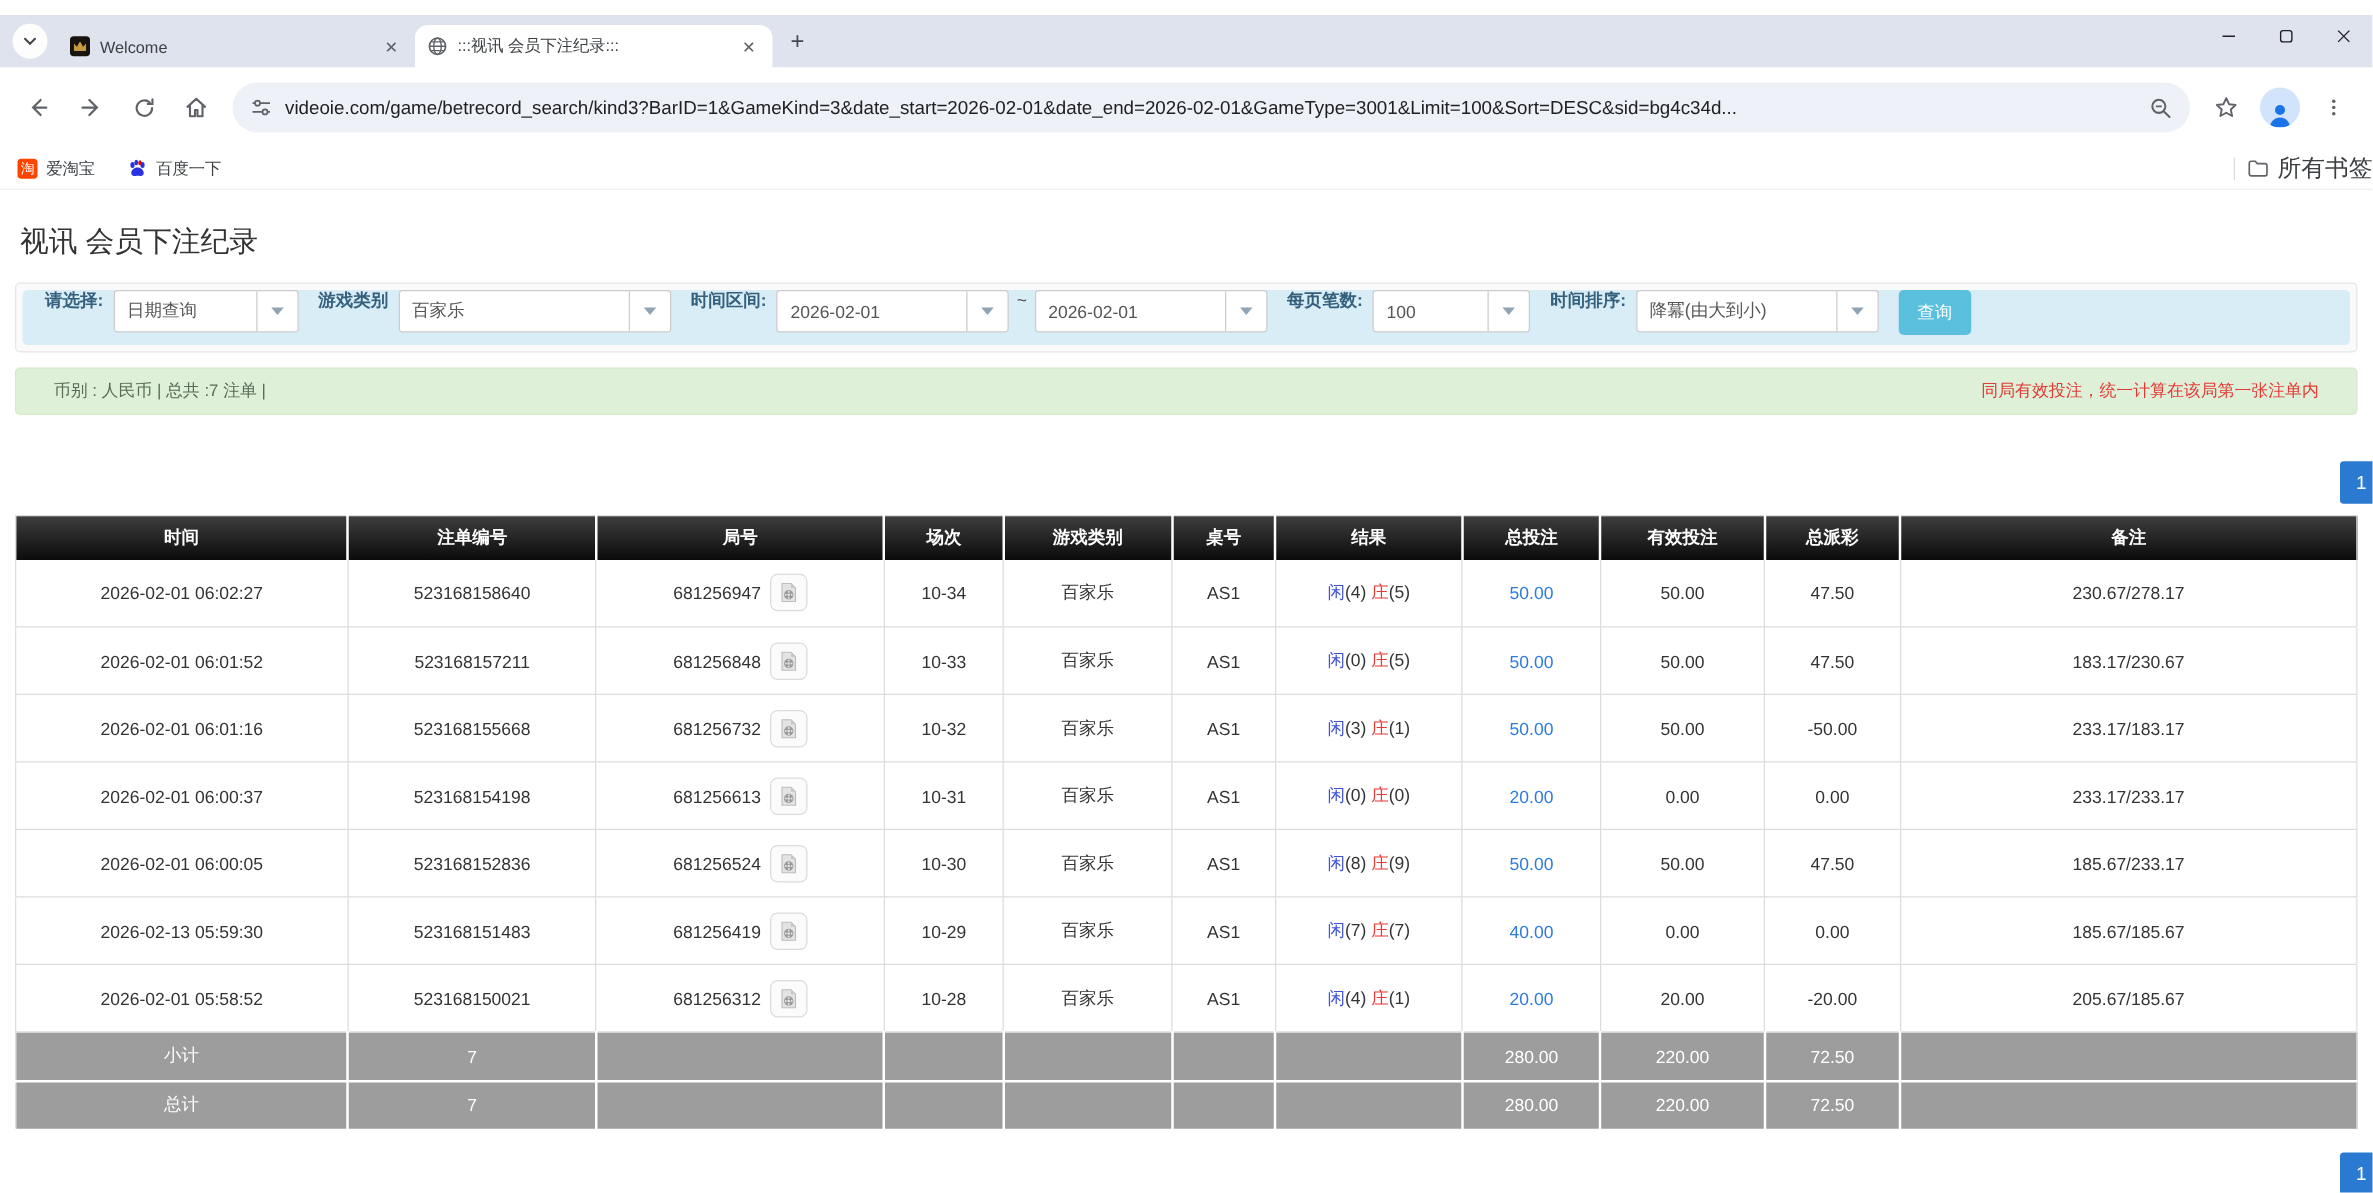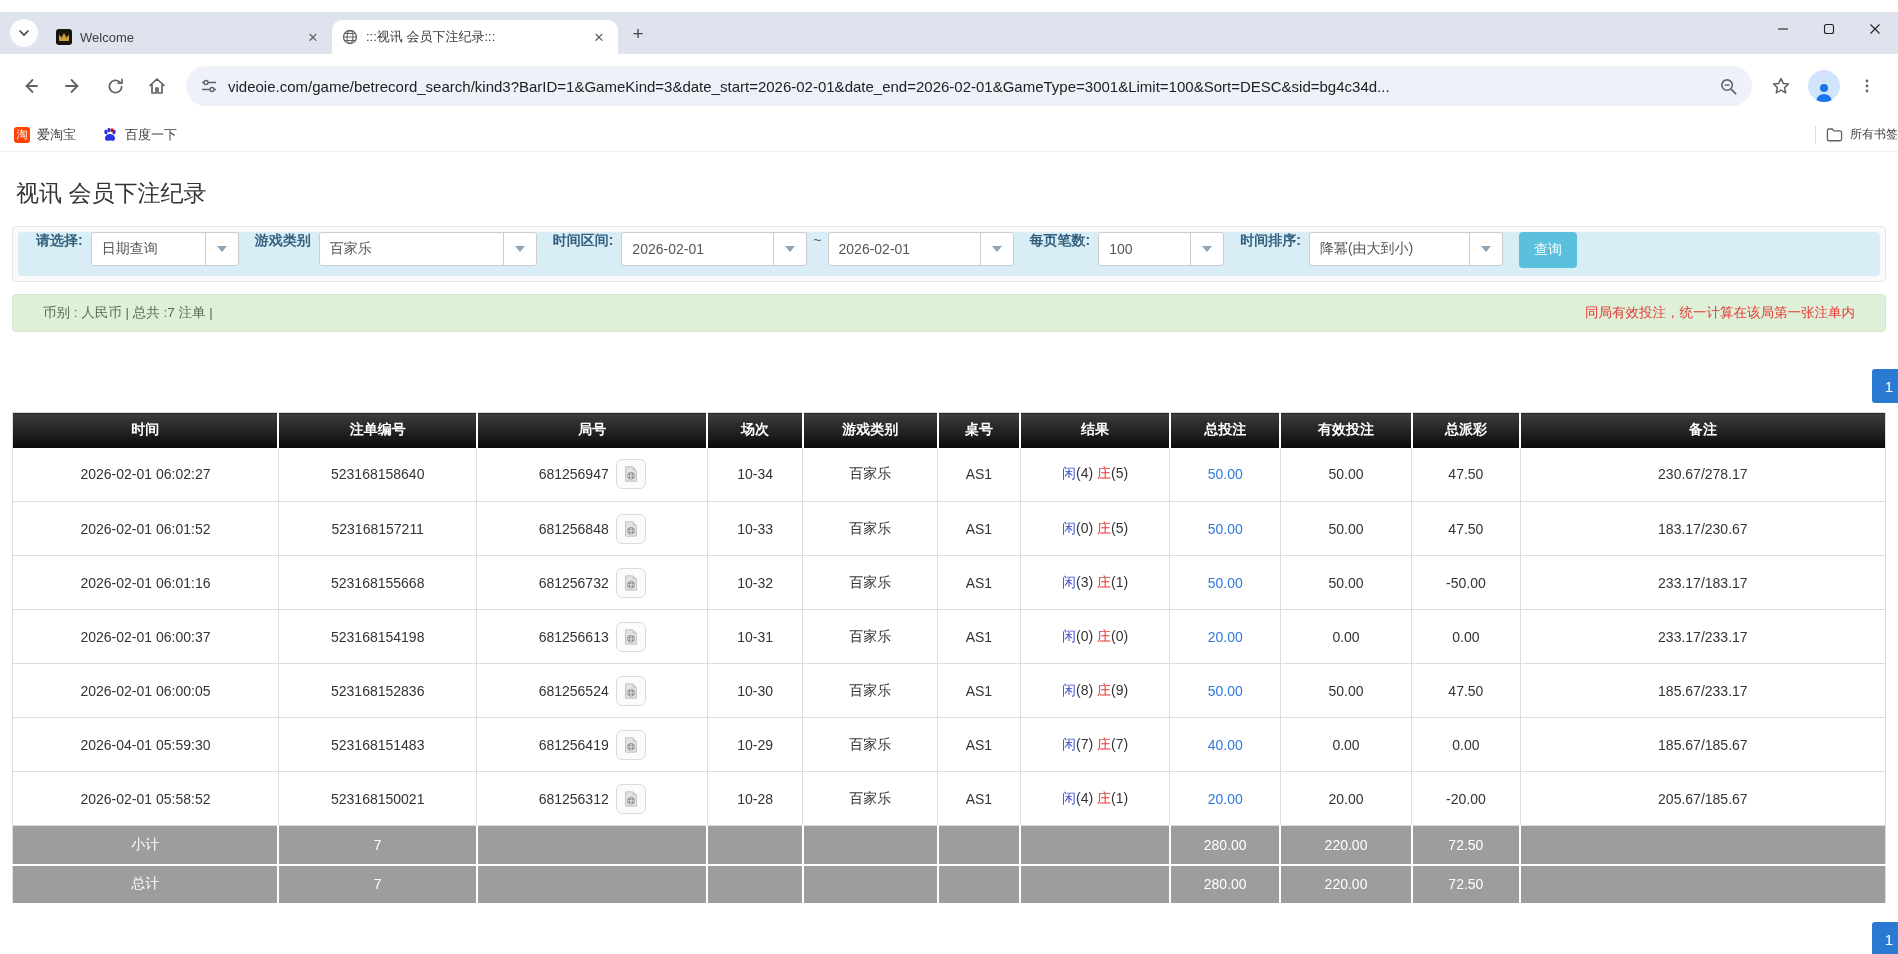--- a/index.html
+++ b/index.html
@@ -37,21 +37,21 @@
   .avatar-btn { width:32px; height:32px; border-radius:50%; background:#d2e3fc; display:flex;
                 align-items:flex-end; justify-content:center; overflow:hidden; margin:0 6px; cursor:pointer; }
 
   .bookmarks-bar { height:34px; background:#fff; display:flex; align-items:center; padding:0 14px;
                    border-bottom:1px solid #eceef1; }
   .bookmark { display:flex; align-items:center; gap:7px; font-size:13px; color:#3c4043; margin-right:26px; cursor:pointer; }
   .taobao-ico { width:16px; height:16px; background:#ff4400; color:#fff; border-radius:3px;
                 font-size:11px; display:flex; align-items:center; justify-content:center; }
   .bm-right { margin-left:auto; display:flex; align-items:center; gap:10px; }
   .bm-divider { width:1px; height:18px; background:#d9dce1; }
-  .all-bookmarks { display:flex; align-items:center; gap:7px; font-size:12px; color:#3c4043;
+  .all-bookmarks { display:flex; align-items:center; gap:7px; font-size:19px; color:#3c4043;
                    white-space:nowrap; margin-right:-14px; cursor:pointer; }
 
   
   .page-title { font-size:23px; font-weight:400; color:#333; margin:26px 0 0 16px; }
 
   .filter-well { margin:17px 12px 0; background:#fafafa; border:1px solid #e6e6e6; border-radius:4px; padding:5px; }
   .filter-bar { background:#d9edf7; border-radius:4px; height:44px; display:flex; align-items:flex-start;
                 padding:0 18px; white-space:nowrap; overflow:hidden; }
   .flabel { color:#35607d; font-weight:bold; font-size:14px; margin:0 8px 0 16px; }
   .flabel:first-child { margin-left:0; }
@@ -426,21 +426,21 @@
         <td>10-30</td>
         <td>百家乐</td>
         <td>AS1</td>
         <td><span class="res-player">闲</span><span>(8)</span> <span class="res-banker">庄</span><span>(9)</span></td>
         <td><span class="amt-link">50.00</span></td>
         <td>50.00</td>
         <td>47.50</td>
         <td>185.67/233.17</td>
       </tr>
       <tr>
-        <td>2026-04-01 05:59:30</td>
+        <td>2026-02-13 05:59:30</td>
         <td>523168151483</td>
         <td><span class="round-cell">
             <span>681256419</span>
             <button class="film-btn">
               <svg width="18" height="18" viewBox="0 0 20 20">
                 <path d="M4 2h8l4 4v12H4z" fill="#e3e3e3" stroke="#bdbdbd" stroke-width="1"></path>
                 <path d="M12 2l4 4h-4z" fill="#c6c6c6"></path>
                 <circle cx="10" cy="12" r="4.2" fill="#9a9a9a"></circle>
                 <circle cx="10" cy="12" r="1.2" fill="#e3e3e3"></circle>
                 <circle cx="10" cy="9.4" r=".9" fill="#e3e3e3"></circle>

